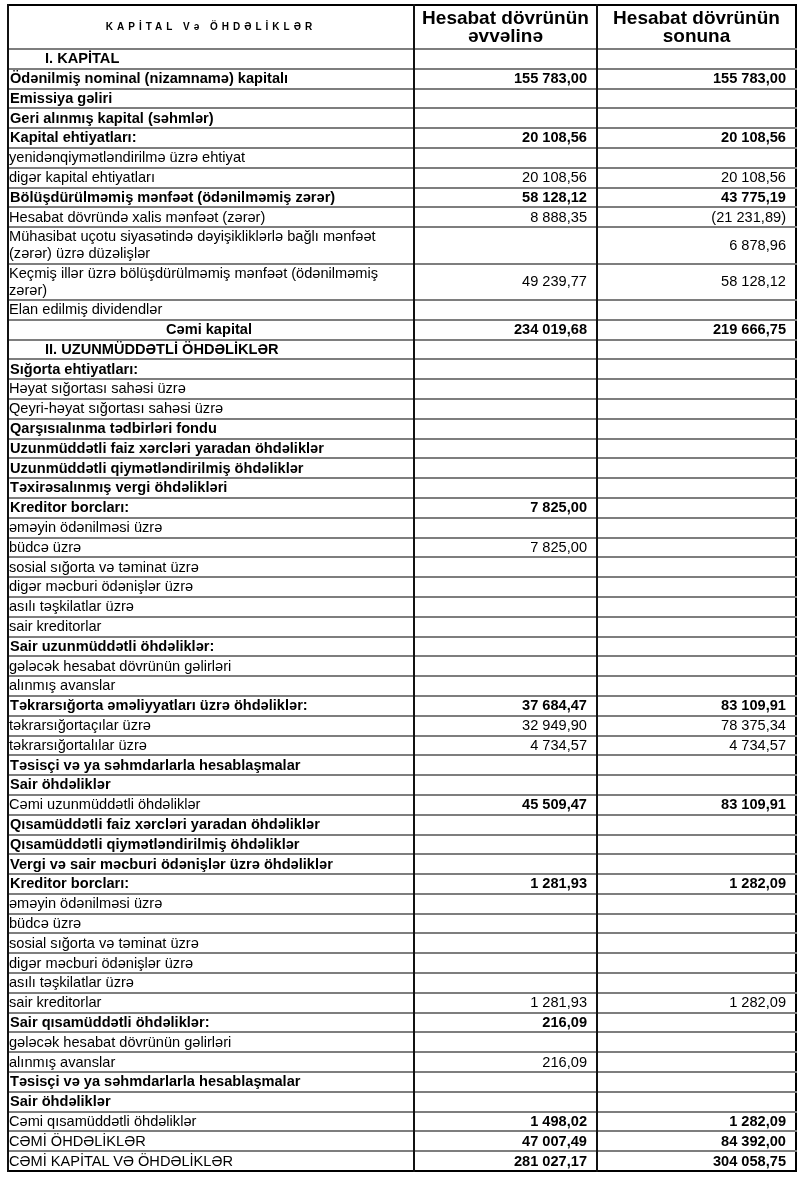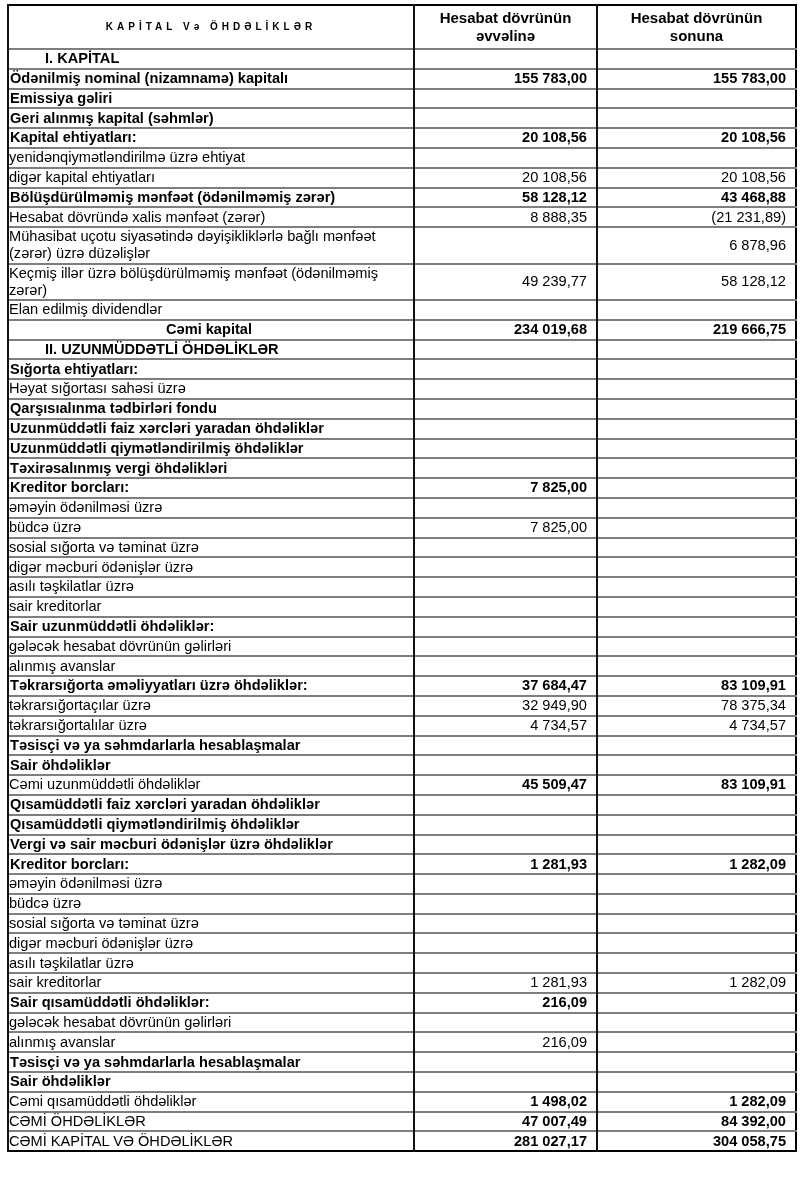--- a/index.html
+++ b/index.html
@@ -27,21 +27,21 @@
     border-left: 2px solid #111;
     border-top: 2px solid #7e7e7e;
     padding: 0;
     vertical-align: middle;
     overflow: hidden;
   }
   thead th { border-top: none; }
 
   thead th {
     font-weight: bold;
-    font-size: 15px;
+    font-size: 19px;
     line-height: 18px;
     text-align: center;
     height: 40px;
     padding: 1px 4px;
   }
   th.title-cell {
     font-size: 10px;
     letter-spacing: 4px;
   }
 
@@ -114,21 +114,21 @@
           <td class="val"></td>
         </tr>
         <tr class="s-sub">
           <td class="lbl">digər kapital ehtiyatları</td>
           <td class="val">20 108,56</td>
           <td class="val">20 108,56</td>
         </tr>
         <tr class="s-cat">
           <td class="lbl">Bölüşdürülməmiş mənfəət (ödənilməmiş zərər)</td>
           <td class="val">58 128,12</td>
-          <td class="val">43 468,88</td>
+          <td class="val">43 775,19</td>
         </tr>
         <tr class="s-sub2">
           <td class="lbl">Hesabat dövründə xalis mənfəət (zərər)</td>
           <td class="val">8 888,35</td>
           <td class="val">(21 231,89)</td>
         </tr>
         <tr class="s-sub2">
           <td class="lbl">Mühasibat uçotu siyasətində dəyişikliklərlə bağlı mənfəət (zərər) üzrə düzəlişlər</td>
           <td class="val"></td>
           <td class="val">6 878,96</td>
@@ -156,20 +156,25 @@
         <tr class="s-cat">
           <td class="lbl">Sığorta ehtiyatları:</td>
           <td class="val"></td>
           <td class="val"></td>
         </tr>
         <tr class="s-sub">
           <td class="lbl">Həyat sığortası sahəsi üzrə</td>
           <td class="val"></td>
           <td class="val"></td>
         </tr>
+        <tr class="s-sub">
+          <td class="lbl">Qeyri-həyat sığortası sahəsi üzrə</td>
+          <td class="val"></td>
+          <td class="val"></td>
+        </tr>
         <tr class="s-cat">
           <td class="lbl">Qarşısıalınma tədbirləri fondu</td>
           <td class="val"></td>
           <td class="val"></td>
         </tr>
         <tr class="s-cat">
           <td class="lbl">Uzunmüddətli faiz xərcləri yaradan öhdəliklər</td>
           <td class="val"></td>
           <td class="val"></td>
         </tr>

